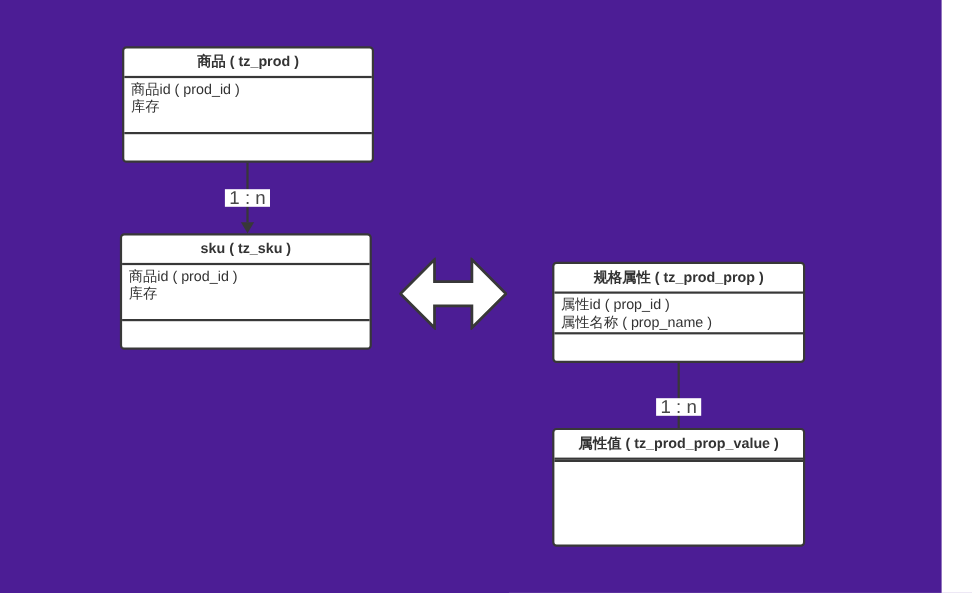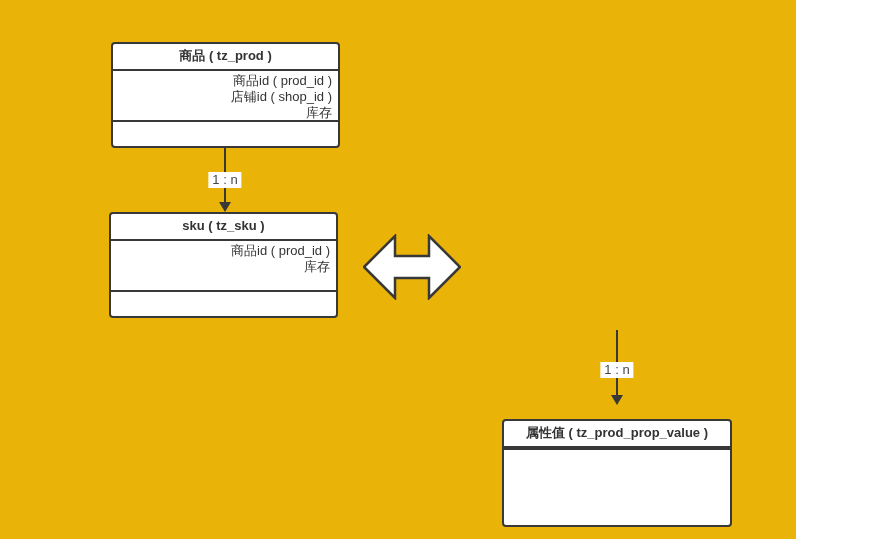--- a/index.html
+++ b/index.html
@@ -3,22 +3,22 @@
 <meta charset="utf-8">
 <style>
   html, body { margin: 0; padding: 0; }
   body {
     width: 884px; height: 539px;
     background: #ffffff;
     font-family: "Liberation Sans", "DejaVu Sans", sans-serif;
   }
   .stage {
     position: relative;
-    width: 796px; height: 539px;
-    background: #eab308;
+    width: 856px; height: 539px;
+    background: #4c1d95;
     overflow: hidden;
   }
   
   .etable {
     position: absolute;
     box-sizing: border-box;
     border: 2px solid #383838;
     border-radius: 4px;
     background: #ffffff;
     display: flex;
@@ -35,64 +35,62 @@
     font-size: 13px;
     white-space: nowrap;
     overflow: hidden;
   }
   .etable .fl {
     flex: 1;
     padding: 2px 6px 0 6px;
     font-size: 13px;
     line-height: 16px;
     overflow: hidden;
-    text-align: right;
   }
   .etable .fl .frow { white-space: nowrap; }
   .etable .em {
     height: 26px;
     box-sizing: border-box;
     border-top: 2px solid #383838;
   }
   
   .vline { position: absolute; width: 2px; background: #383838; }
   .ahead {
     position: absolute; width: 0; height: 0;
     border-left: 6px solid transparent;
     border-right: 6px solid transparent;
     border-top: 10px solid #383838;
   }
   .clabel {
     position: absolute;
     transform: translateX(-50%);
     background: #ffffff;
     padding: 0 4px;
-    font-size: 13px;
+    font-size: 17px;
     line-height: 16px;
     color: #474747;
     white-space: nowrap;
   }
   .biarrow { position: absolute; left: 363px; top: 234px; }
 
   
   #t-prod            { left: 111px; top:  42px; width: 229px; height: 106px; }
   #t-sku             { left: 109px; top: 212px; width: 229px; height: 106px; }
   #t-prod-prop       { left: 502px; top: 238px; width: 230px; height:  92px; }
-  #t-prod-prop-value { left: 502px; top: 419px; width: 230px; height: 108px; }
+  #t-prod-prop-value { left: 502px; top: 389px; width: 230px; height: 108px; }
 </style>
 </head>
 <body>
 
 <div class="stage">
 
   <div class="etable" id="t-prod">
     <div class="hd">商品 ( tz_prod )</div>
     <div class="fl">
       <div class="frow">商品id ( prod_id )</div>
-      <div class="frow">店铺id ( shop_id )</div>
       <div class="frow">库存</div>
     </div>
     <div class="em"></div>
   </div>
 
   <div class="vline" style="left:224px; top:148px; height:54px;"></div>
   <div class="ahead" style="left:219px; top:202px;"></div>
   <div class="clabel" style="left:225px; top:172px;">1 : n</div>
 
   <div class="etable" id="t-sku">
@@ -101,20 +99,28 @@
       <div class="frow">商品id ( prod_id )</div>
       <div class="frow">库存</div>
     </div>
     <div class="em"></div>
   </div>
 
   <svg class="biarrow" width="98" height="66" viewBox="0 0 98 66">
     <polygon points="1,33 32,2 32,22 66,22 66,2 97,33 66,64 66,44 32,44 32,64" fill="#ffffff" stroke="#383838" stroke-width="2.5" stroke-linejoin="miter"></polygon>
   </svg>
 
+  <div class="etable" id="t-prod-prop">
+    <div class="hd">规格属性 ( tz_prod_prop )</div>
+    <div class="fl">
+      <div class="frow">属性id ( prop_id )</div>
+      <div class="frow">属性名称 ( prop_name )</div>
+    </div>
+    <div class="em"></div>
+  </div>
 
   <div class="vline" style="left:616px; top:330px; height:65px;"></div>
   <div class="ahead" style="left:611px; top:395px;"></div>
   <div class="clabel" style="left:617px; top:362px;">1 : n</div>
 
   <div class="etable" id="t-prod-prop-value">
     <div class="hd">属性值 ( tz_prod_prop_value )</div>
     <div class="em"></div>
   </div>
 

